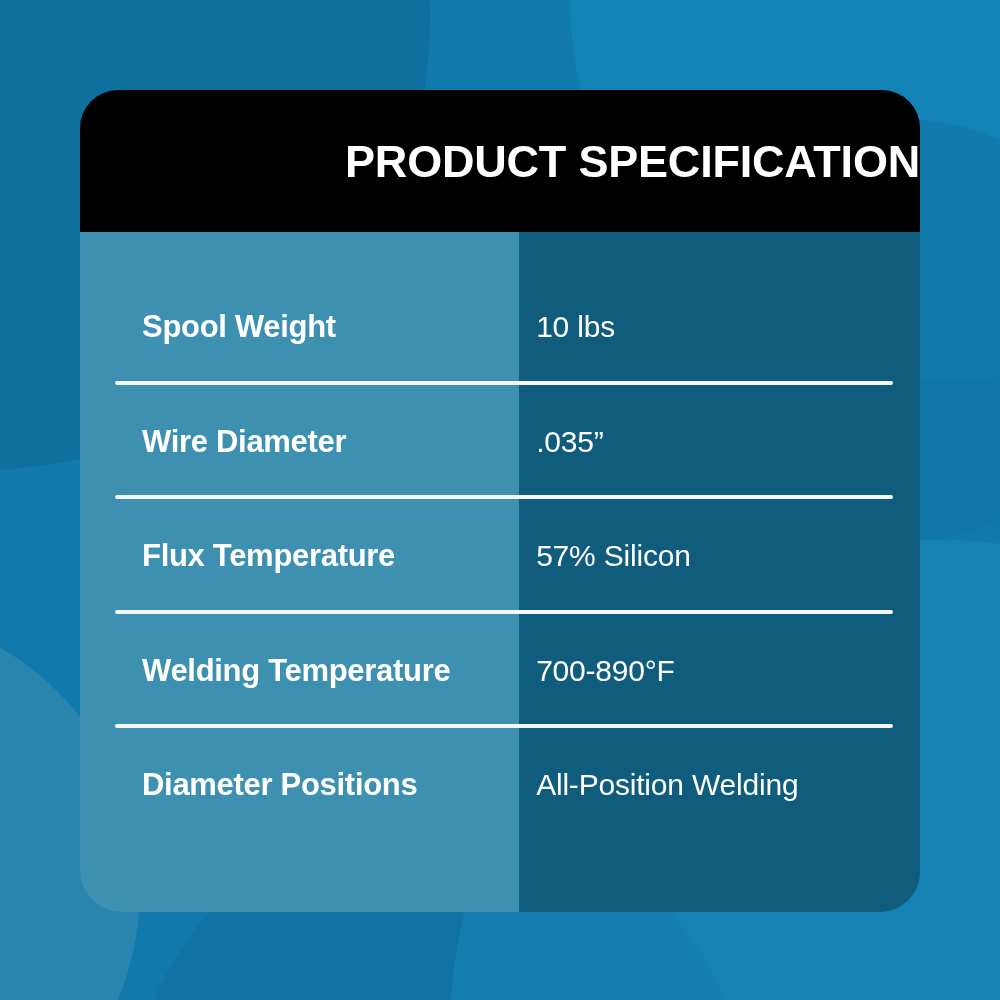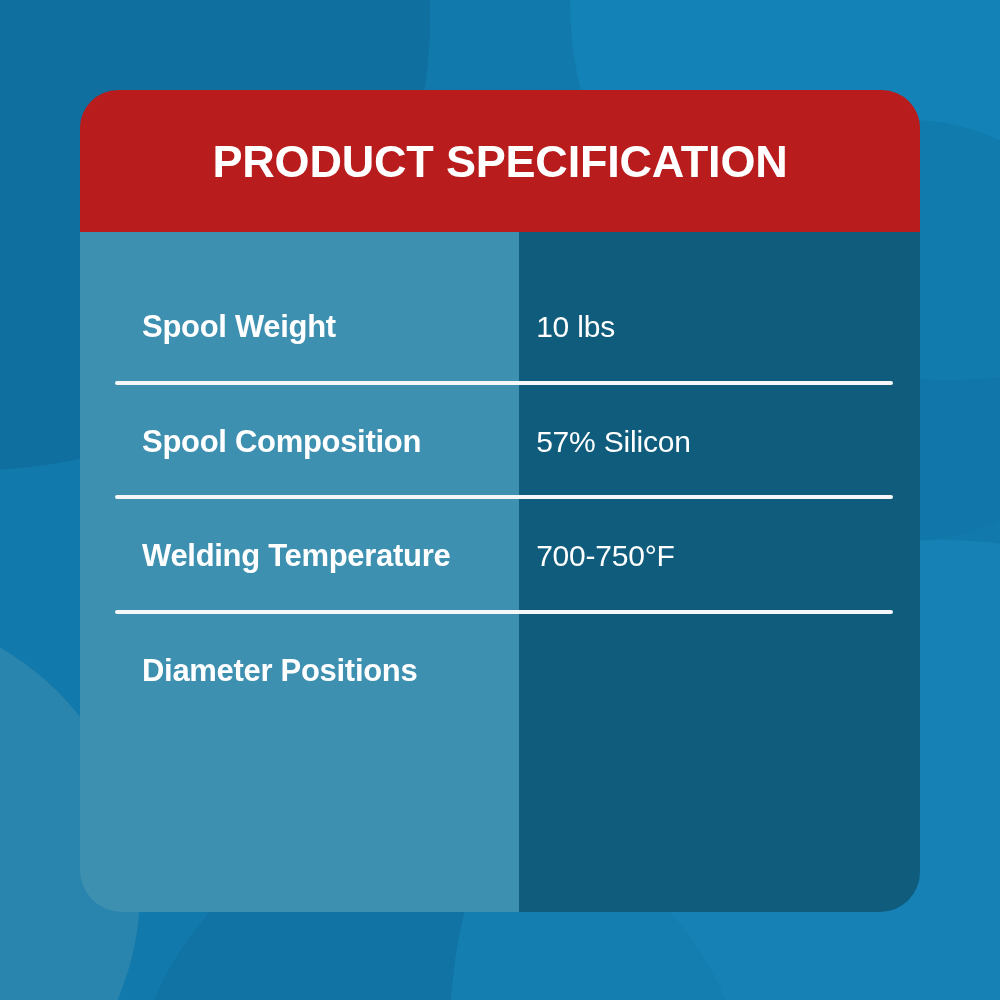--- a/index.html
+++ b/index.html
@@ -59,25 +59,25 @@
 
   
   #card {
     position:absolute;
     left:80px; top:90px;
     width:840px; height:822px;
   }
 
   #card-header {
     height:142px;
-    background:#b91c1c;
+    background:#000000;
     border-radius:38px 38px 0 0;
     display:flex;
     align-items:center;
-    justify-content:center;
+    justify-content:flex-end;
   }
 
   #card-title {
     color:#ffffff;
     font-size:45px;
     font-weight:bold;
     letter-spacing:-0.2px;
     line-height:1;
     text-align:center;
   }
@@ -180,34 +180,40 @@
       <div class="col col-values"></div>
 
       <div class="rows">
 
         <div class="spec-row">
           <div class="cell-label">Spool Weight</div>
           <div class="cell-value">10 lbs</div>
           <div class="row-divider"></div>
         </div>
 
-
-        <div class="spec-row">
-          <div class="cell-label">Spool Composition</div>
+        <div class="spec-row">
+          <div class="cell-label">Wire Diameter</div>
+          <div class="cell-value">.035”</div>
+          <div class="row-divider"></div>
+        </div>
+
+        <div class="spec-row">
+          <div class="cell-label">Flux Temperature</div>
           <div class="cell-value">57% Silicon</div>
           <div class="row-divider"></div>
         </div>
 
         <div class="spec-row">
           <div class="cell-label">Welding Temperature</div>
-          <div class="cell-value">700-750°F</div>
+          <div class="cell-value">700-890°F</div>
           <div class="row-divider"></div>
         </div>
 
         <div class="spec-row">
           <div class="cell-label">Diameter Positions</div>
+          <div class="cell-value">All-Position Welding</div>
 
         </div>
 
       </div>
     </div>
   </div>
 </div>
 
 </body></html>

